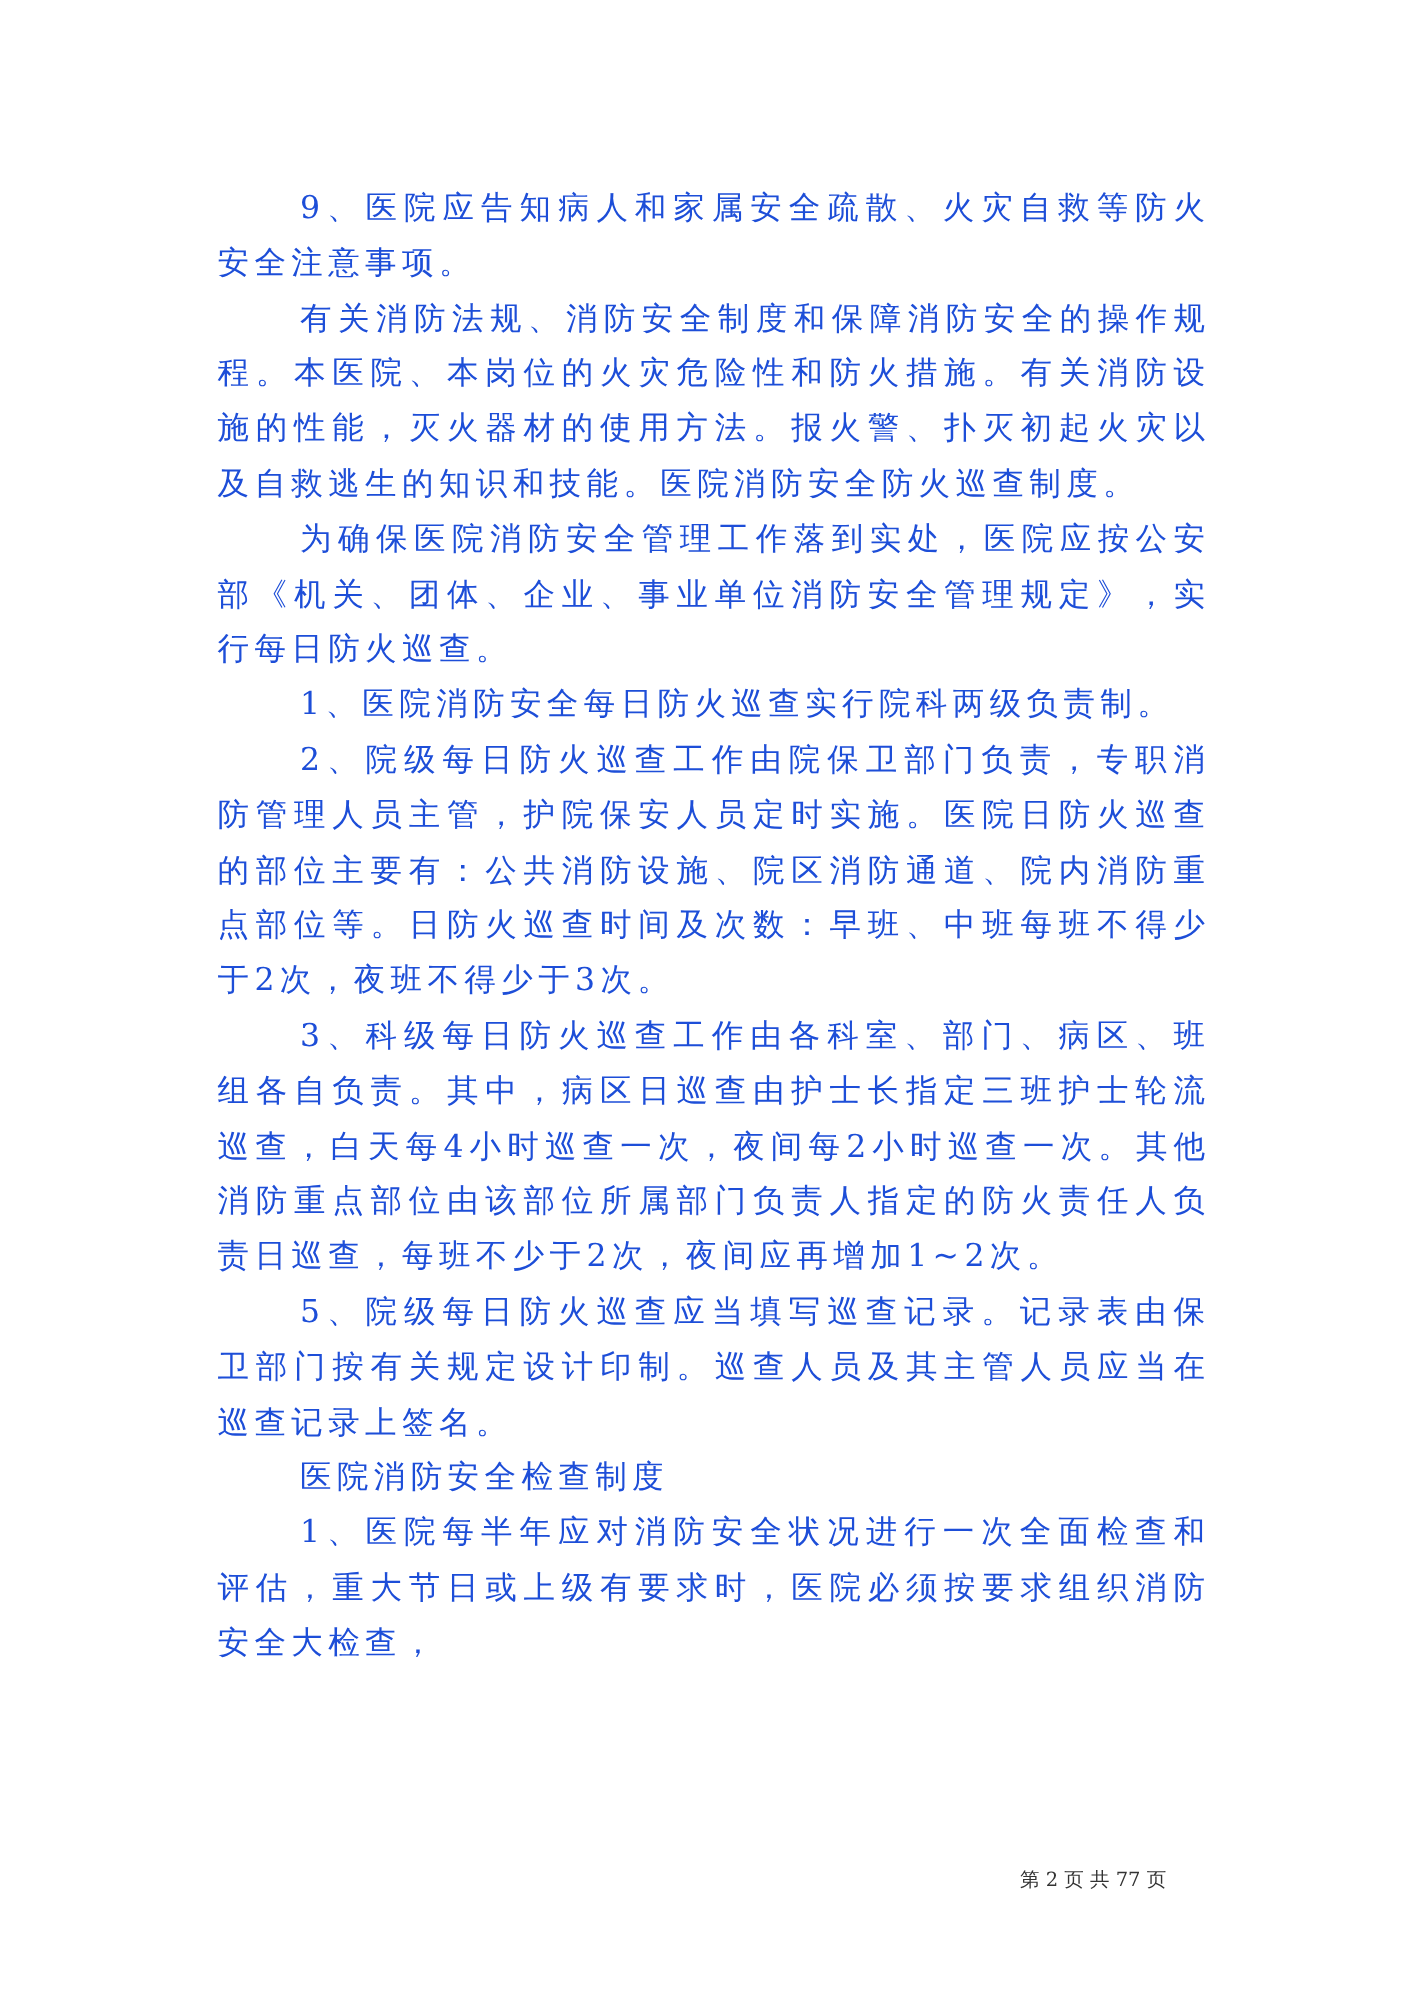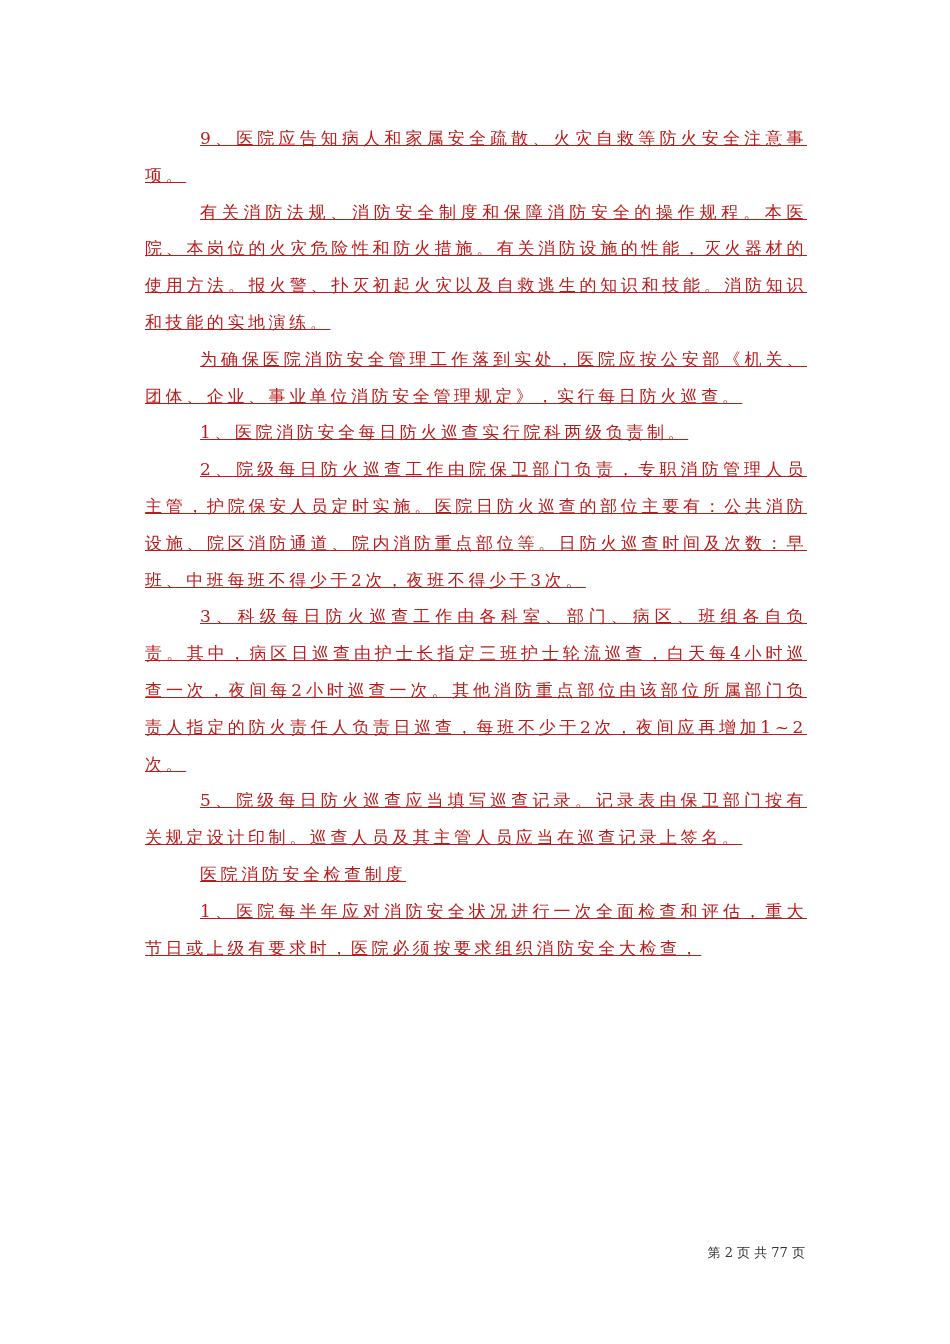--- a/index.html
+++ b/index.html
@@ -3,45 +3,44 @@
 <meta charset="utf-8">
 <style>
   html, body { margin: 0; padding: 0; background: #ffffff; }
   body { width: 950px; height: 1344px; position: relative; overflow: hidden; }
   .page {
     position: absolute;
     left: 145px;
     top: 120px;
     width: 662px;
     font-family: "DejaVu Serif", "Liberation Serif", serif;
-    font-size: 17px;
+    font-size: 21px;
     line-height: 36.8px;
-    color: #b91c1c;
+    color: #1d4ed8;
     text-align: justify;
     text-justify: inter-character;
-    text-decoration: underline;
   }
   .p { margin: 0; text-indent: 55px; letter-spacing: 3.6px; }
   .footer {
     position: absolute;
     left: 680px;
     top: 1244px;
     width: 125px;
-    text-align: right;
+    text-align: left;
     font-family: "DejaVu Serif", "Liberation Serif", serif;
     font-size: 13px;
     color: #333;
   }
 </style>
 </head>
 <body>
 
 <div class="page">
   <p class="p">9、医院应告知病人和家属安全疏散、火灾自救等防火安全注意事项。</p>
-  <p class="p">有关消防法规、消防安全制度和保障消防安全的操作规程。本医院、本岗位的火灾危险性和防火措施。有关消防设施的性能，灭火器材的使用方法。报火警、扑灭初起火灾以及自救逃生的知识和技能。消防知识和技能的实地演练。</p>
+  <p class="p">有关消防法规、消防安全制度和保障消防安全的操作规程。本医院、本岗位的火灾危险性和防火措施。有关消防设施的性能，灭火器材的使用方法。报火警、扑灭初起火灾以及自救逃生的知识和技能。医院消防安全防火巡查制度。</p>
   <p class="p">为确保医院消防安全管理工作落到实处，医院应按公安部《机关、团体、企业、事业单位消防安全管理规定》，实行每日防火巡查。</p>
   <p class="p">1、医院消防安全每日防火巡查实行院科两级负责制。</p>
   <p class="p">2、院级每日防火巡查工作由院保卫部门负责，专职消防管理人员主管，护院保安人员定时实施。医院日防火巡查的部位主要有：公共消防设施、院区消防通道、院内消防重点部位等。日防火巡查时间及次数：早班、中班每班不得少于2次，夜班不得少于3次。</p>
   <p class="p">3、科级每日防火巡查工作由各科室、部门、病区、班组各自负责。其中，病区日巡查由护士长指定三班护士轮流巡查，白天每4小时巡查一次，夜间每2小时巡查一次。其他消防重点部位由该部位所属部门负责人指定的防火责任人负责日巡查，每班不少于2次，夜间应再增加1~2次。</p>
   <p class="p">5、院级每日防火巡查应当填写巡查记录。记录表由保卫部门按有关规定设计印制。巡查人员及其主管人员应当在巡查记录上签名。</p>
   <p class="p">医院消防安全检查制度</p>
   <p class="p">1、医院每半年应对消防安全状况进行一次全面检查和评估，重大节日或上级有要求时，医院必须按要求组织消防安全大检查，</p>
 </div>
 
 <div class="footer">第 2 页 共 77 页</div>

